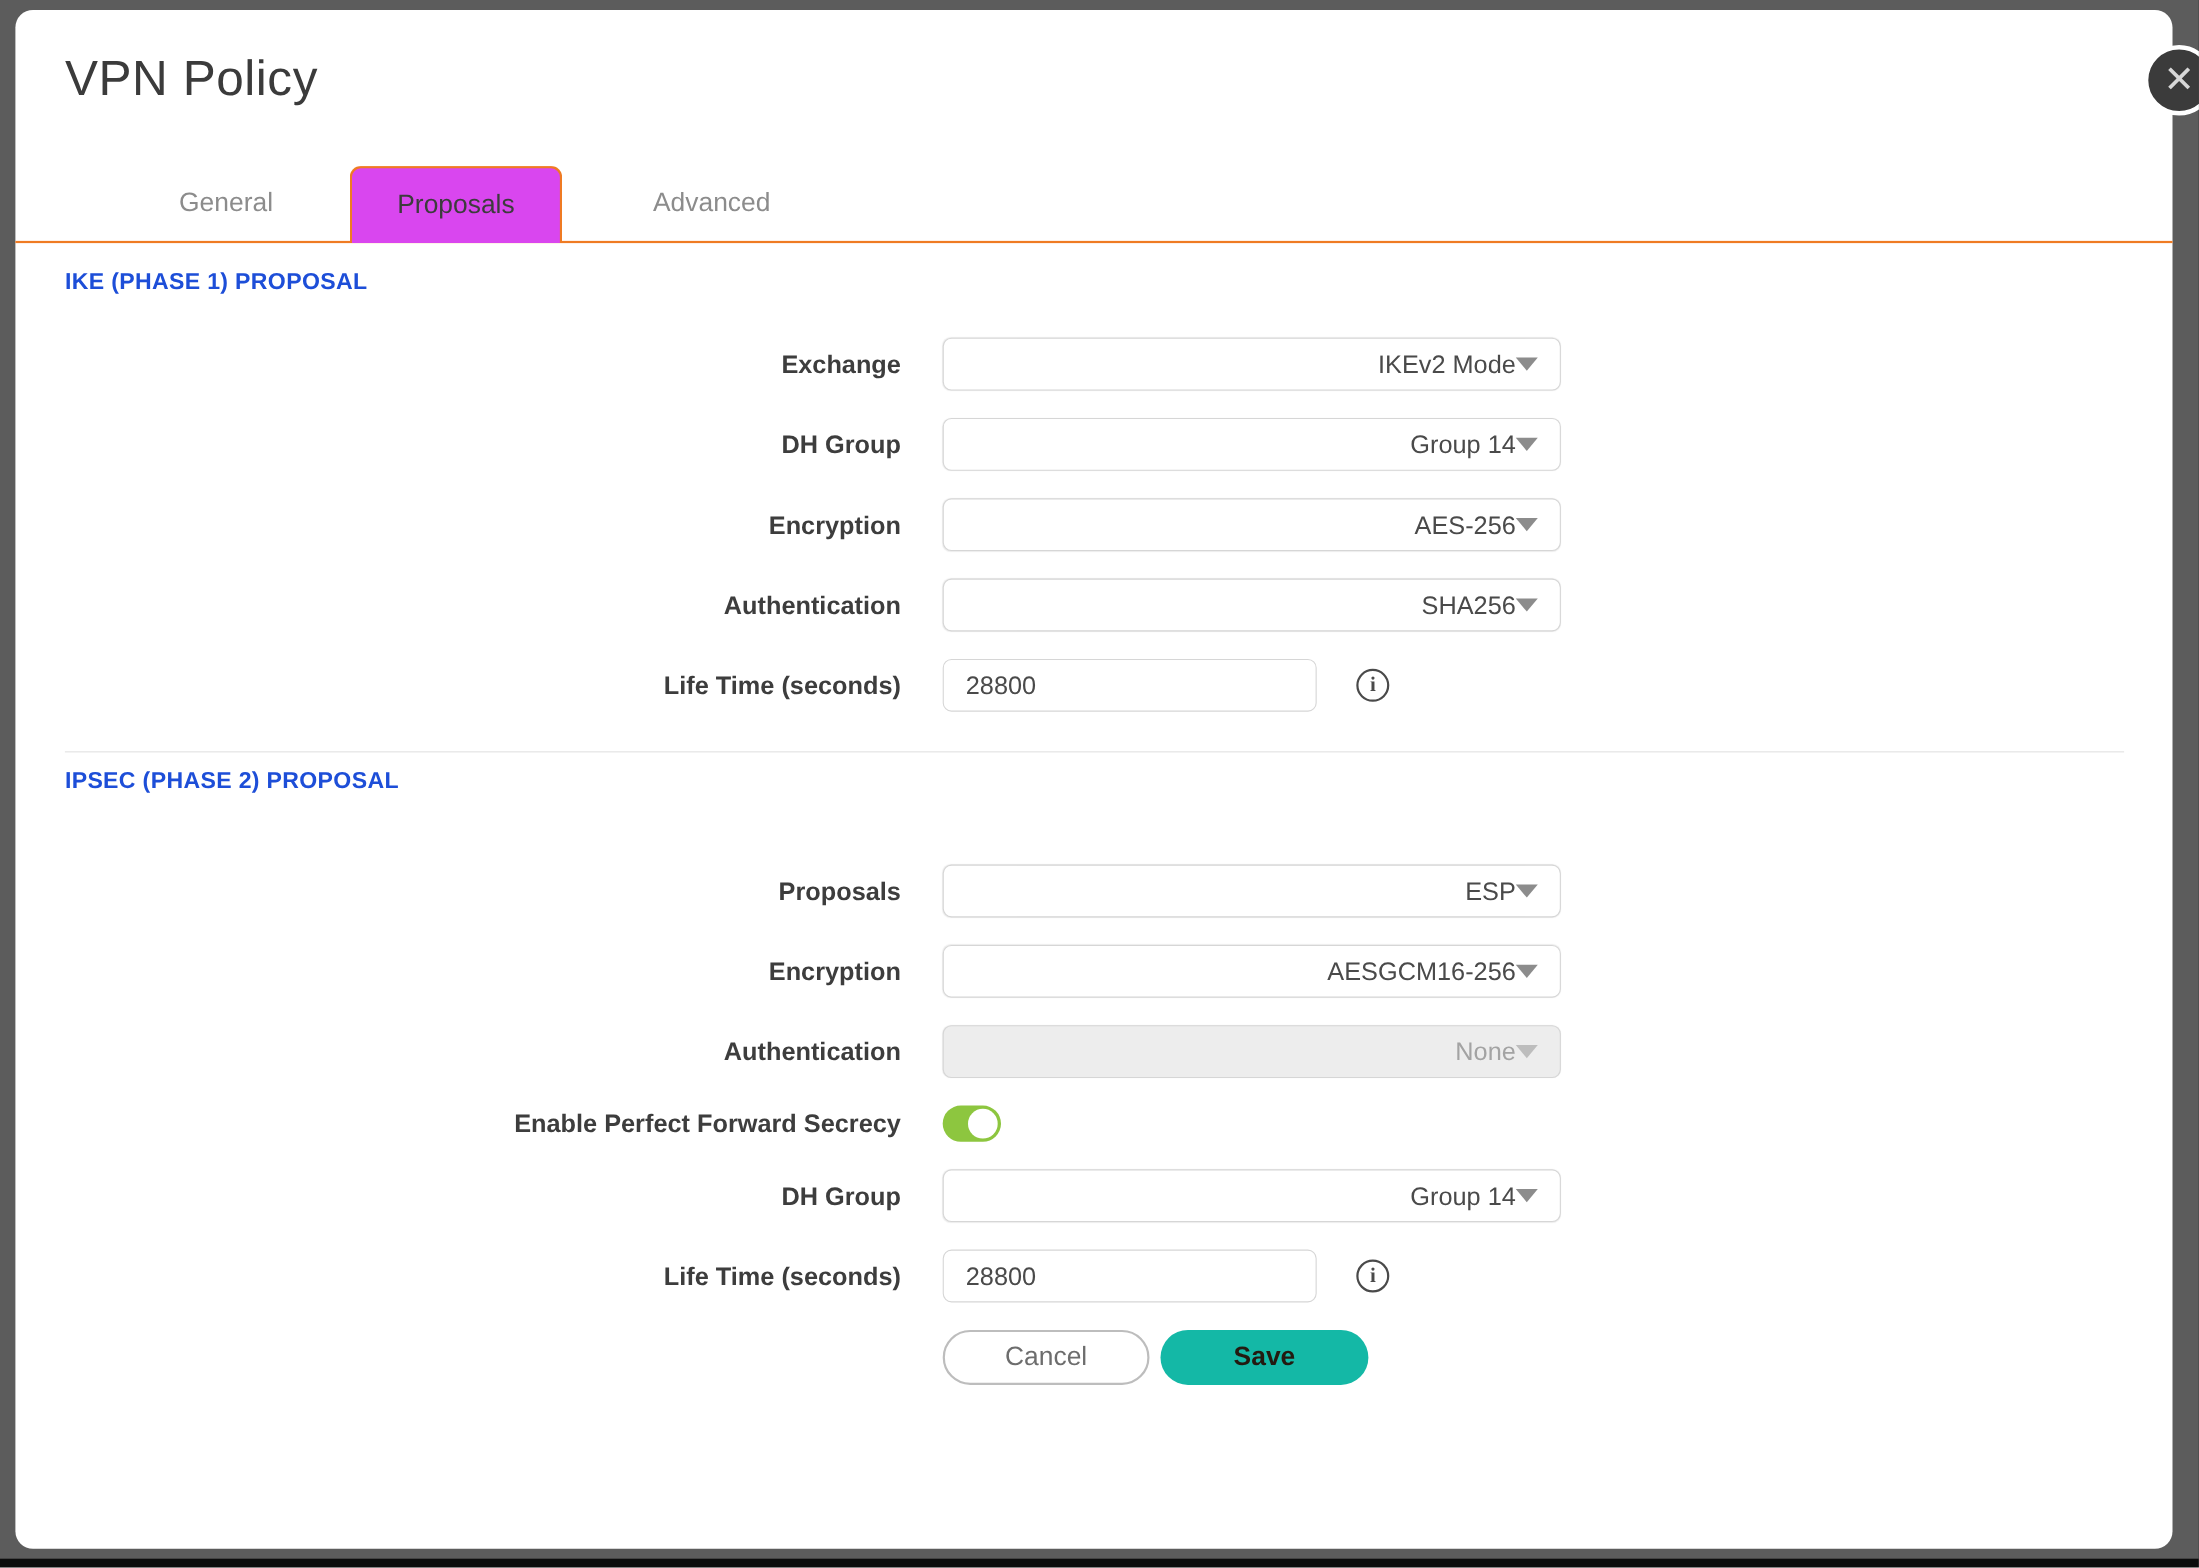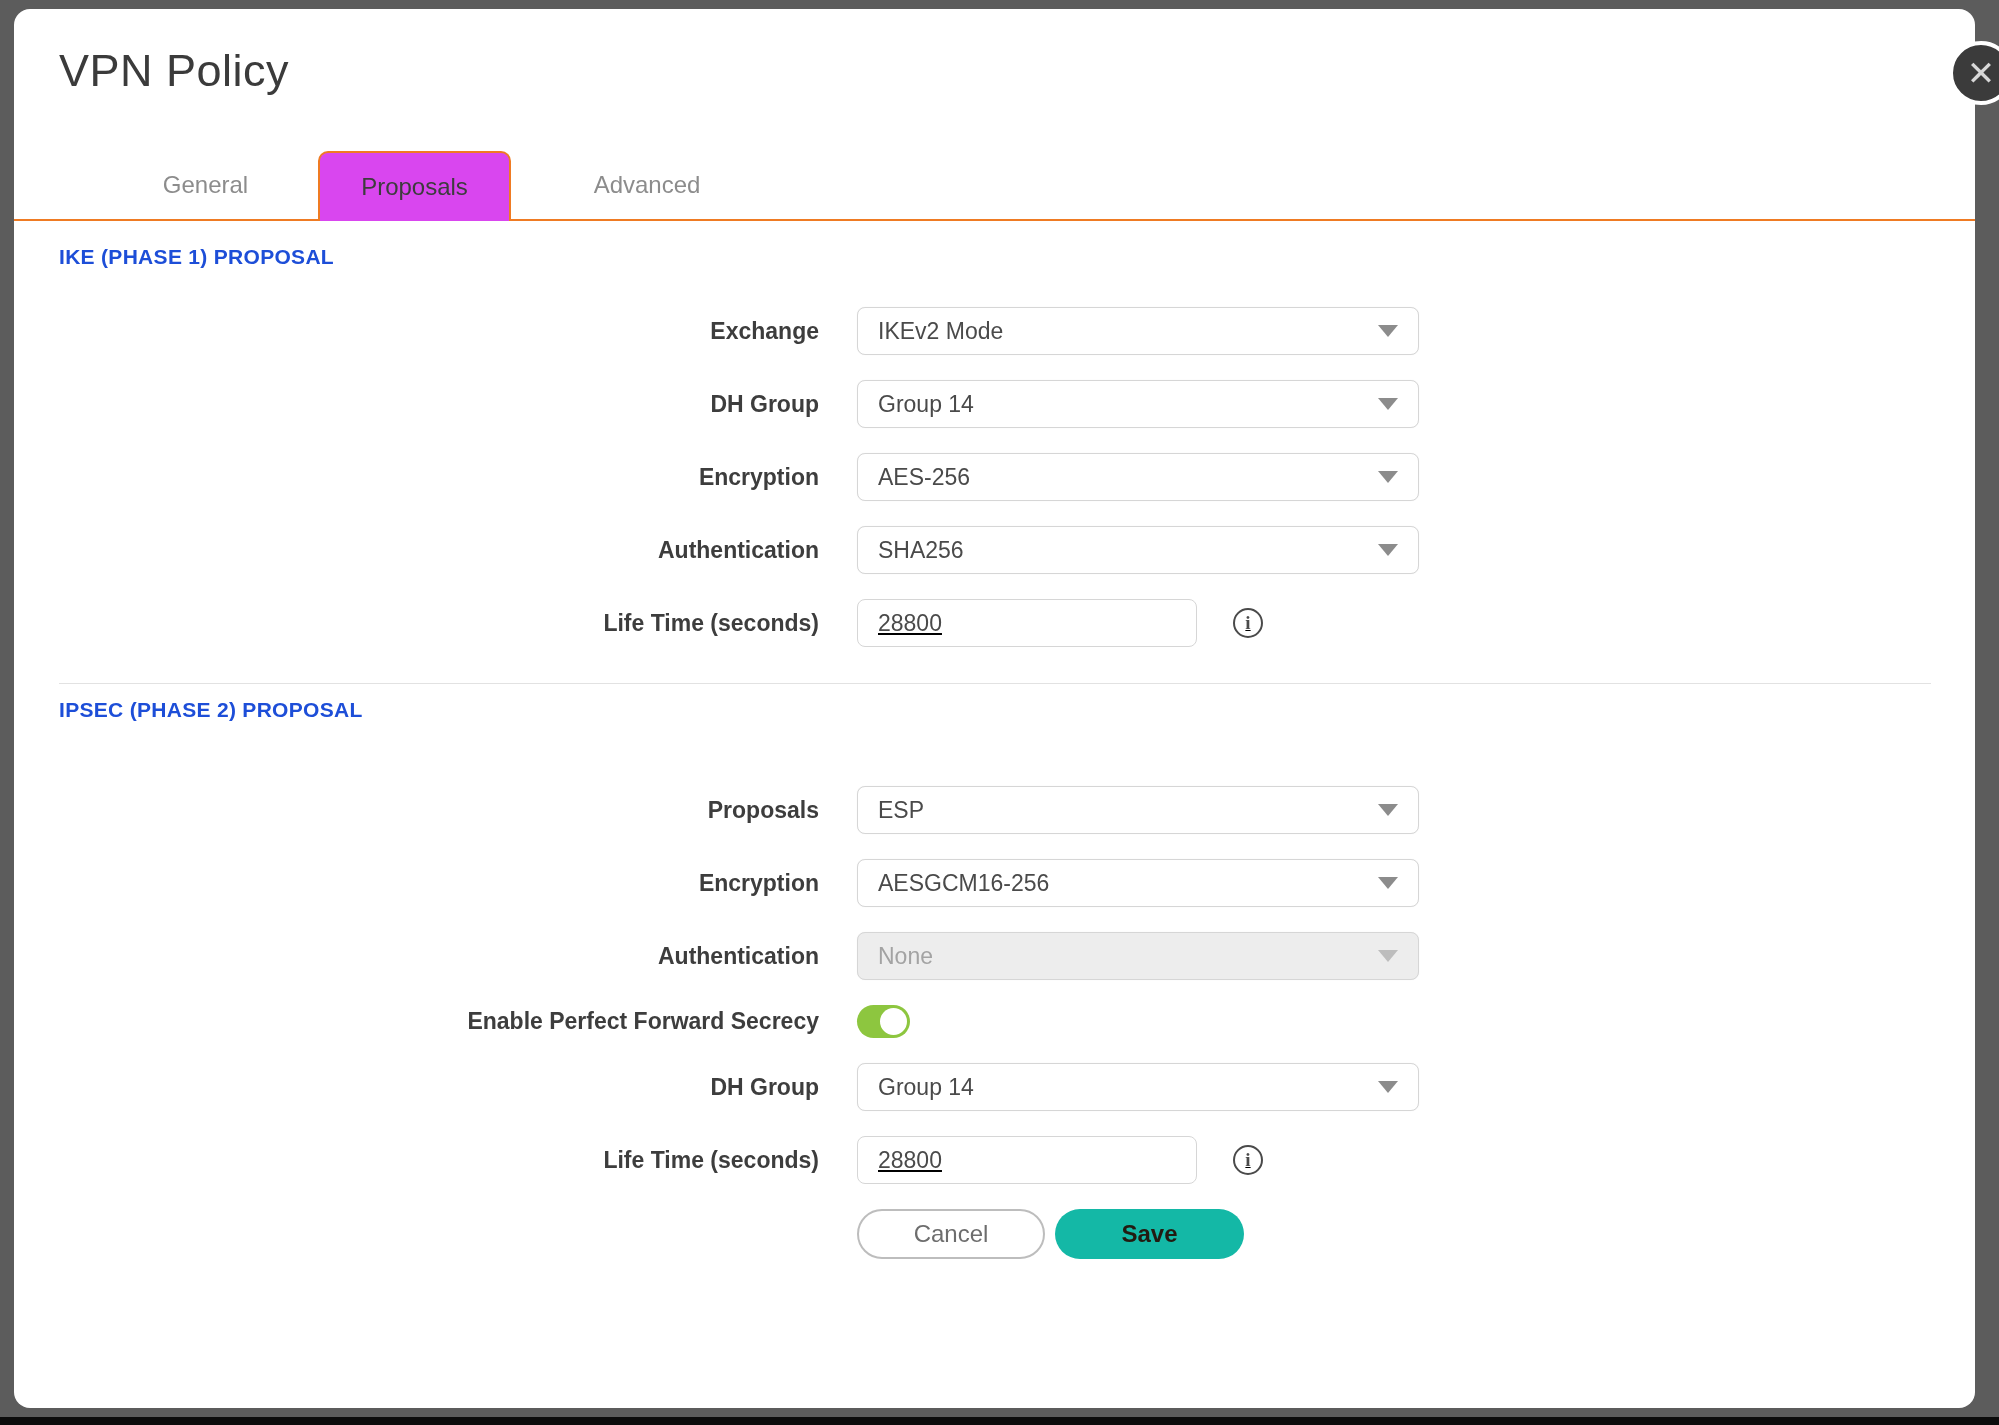--- a/index.html
+++ b/index.html
@@ -96,34 +96,34 @@
     border: 1px solid #d6d6d6;
     border-radius: 8px;
     background: #ffffff;
     display: flex; align-items: center;
     padding: 0 20px;
     font-size: 23px;
     color: #4a4a4a;
     cursor: pointer;
     box-shadow: 0 0 1px rgba(0,0,0,0.08);
   }
-  .select .value { flex: 1; }
+  .select .value { flex: 1; text-align: right; }
   .caret {
     width: 0; height: 0;
     border-left: 10px solid transparent;
     border-right: 10px solid transparent;
     border-top: 12px solid #8c8c8c;
   }
   .select.disabled {
     background: #ededed;
     color: #a3a3a3;
     cursor: default;
   }
   .select.disabled .caret { border-top-color: #bdbdbd; }
-  .inline-control { display: flex; align-items: center; text-decoration: underline; }
+  .inline-control { display: flex; align-items: center; }
   .text-input {
     width: 340px; height: 48px;
     border: 1px solid #d6d6d6;
     border-radius: 8px;
     padding: 0 20px;
     font-size: 23px;
     color: #4a4a4a;
     font-family: "Liberation Sans", sans-serif;
     outline: none;
   }

